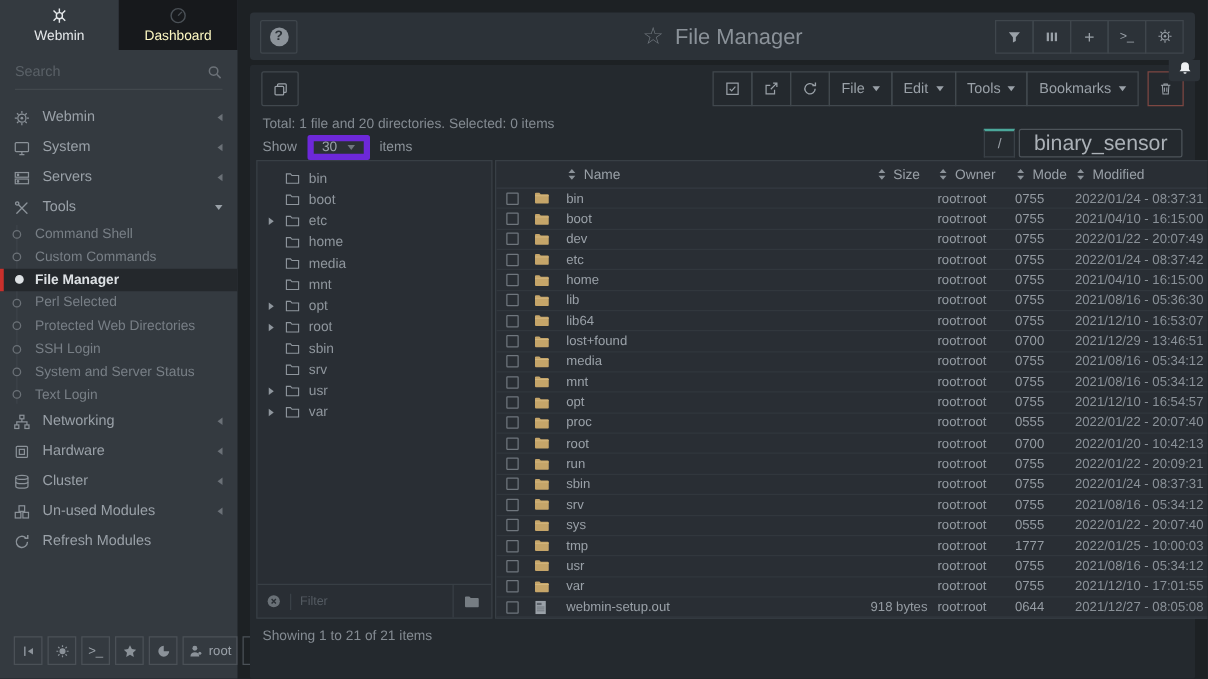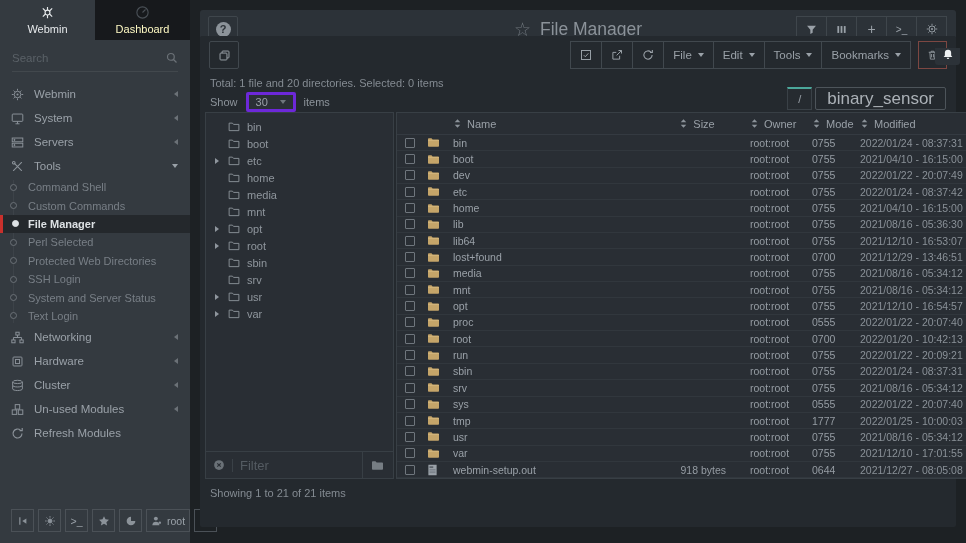--- a/index.html
+++ b/index.html
@@ -41,64 +41,64 @@
   .topbar { position:absolute; left:200px; top:10px; width:756px; height:38px; background:#2c3238; border-radius:3px; display:flex; align-items:center; }
   .help-btn { margin-left:8px; width:30px; height:27px; border:1px solid #3f464c; border-radius:2px; display:flex; align-items:center; justify-content:center; cursor:pointer; }
   .help-circle { width:15px; height:15px; border-radius:50%; background:#8c939a; color:#2c3238; font-size:11px; font-weight:bold; display:flex; align-items:center; justify-content:center; }
   .page-title { position:absolute; left:50%; transform:translateX(-50%); display:flex; align-items:center; gap:9px; color:#8b9299; font-size:17.5px; }
   .title-star { color:#6f767d; font-size:19px; line-height:1; cursor:pointer; }
   .topbar-actions { margin-left:auto; margin-right:9px; display:flex; }
   .top-btn { width:31px; height:27px; border:1px solid #3f464c; margin-left:-1px; background:transparent; color:#9aa1a8; display:flex; align-items:center; justify-content:center; font-size:12px; cursor:pointer; }
   .bell-tab { position:absolute; left:935px; top:48px; width:25px; height:17px; background:#2c3238; border-radius:0 0 3px 3px; display:flex; align-items:flex-start; justify-content:center; z-index:6; cursor:pointer; }
 
   
-  .content { position:absolute; left:200px; top:36px; width:756px; height:491px; background:#24292e; border-radius:2px; }
+  .content { position:absolute; left:200px; top:52px; width:756px; height:491px; background:#24292e; border-radius:2px; }
   .copy-btn { position:absolute; left:9px; top:5px; width:30px; height:28px; border:1px solid #41484e; border-radius:2px; display:flex; align-items:center; justify-content:center; color:#9aa1a8; cursor:pointer; }
 
   .toolbar-right { position:absolute; right:9px; top:5px; display:flex; align-items:center; }
   .tb-btn { height:28px; border:1px solid #41484e; margin-left:-1px; background:transparent; color:#9aa1a8; display:flex; align-items:center; justify-content:center; padding:0 9px; font-size:11.5px; gap:6px; cursor:pointer; }
   .tb-caret { width:0; height:0; border-left:3.5px solid transparent; border-right:3.5px solid transparent; border-top:4px solid #9aa1a8; }
   .trash-btn { margin-left:7px; width:29px; height:28px; border:1px solid #7d4742; background:transparent; color:#9aa1a8; display:flex; align-items:center; justify-content:center; cursor:pointer; }
 
   .summary { position:absolute; left:10px; top:41px; font-size:11px; color:#848b92; }
 
   .show-row { position:absolute; left:10px; top:56px; display:flex; align-items:center; gap:8px; font-size:11px; color:#8d949b; }
-  .per-select { width:50px; height:20px; background:#2b3036; border:3px solid #6d28d9; border-radius:2px; display:flex; align-items:center; padding:0 7px; color:#9aa1a8; cursor:pointer; }
+  .per-select { width:50px; height:20px; background:#2b3036; border:5px solid #6d28d9; border-radius:2px; display:flex; align-items:center; padding:0 7px; color:#9aa1a8; cursor:pointer; }
   .per-select .tb-caret { margin-left:auto; border-top-color:#6f767d; }
 
   .crumbs { position:absolute; right:10px; top:51px; display:flex; gap:3px; }
   .crumb-root { width:25px; height:23px; background:#262b30; border:1px solid #3a4147; border-top:2px solid #4ba79a; color:#9aa1a8; font-size:11px; display:flex; align-items:center; justify-content:center; cursor:pointer; }
   .crumb-cur { height:23px; border:1px solid #4d545a; border-radius:2px; padding:0 11px; color:#abb1b7; font-size:17px; display:flex; align-items:center; cursor:pointer; }
 
   
   .tree-panel { position:absolute; left:5px; top:76px; width:189px; height:367px; background:#292e34; border:1px solid #383f45; display:flex; flex-direction:column; }
   .tree-list { flex:1; padding-top:5px; overflow:hidden; }
   .tree-item { height:17px; display:flex; align-items:center; padding-left:9px; gap:7px; color:#8f969d; font-size:11px; cursor:pointer; }
   .tree-caret { width:6px; height:0; border-top:3.5px solid transparent; border-bottom:3.5px solid transparent; border-left:4.5px solid #8f969d; visibility:hidden; }
   .tree-caret.on { visibility:visible; }
   .tree-filter { height:27px; border-top:1px solid #383f45; display:flex; align-items:center; padding:0 7px; gap:7px; }
   .filter-divider { width:1px; height:13px; background:#3a4147; }
-  .filter-input { flex:1; background:transparent; border:none; outline:none; color:#9aa1a8; font-size:13px; font-family:inherit; min-width:10px; }
+  .filter-input { flex:1; background:transparent; border:none; outline:none; color:#9aa1a8; font-size:10px; font-family:inherit; min-width:10px; }
   .filter-input::placeholder { color:#545b62; }
   .filter-folder { border-left:1px solid #383f45; padding:0 2px 0 8px; height:100%; display:flex; align-items:center; color:#767d83; cursor:pointer; }
 
   
   .table-panel { position:absolute; left:196px; top:76px; width:611px; height:367px; background:#292e34; border:1px solid #383f45; overflow:hidden; }
   .tgrid { display:grid; grid-template-columns:26px 30px 1fr 92px 62px 48px 146px; align-items:center; }
   .thead { height:22px; color:#99a0a7; font-size:11px; border-bottom:1px solid #343a41; }
   .hcell { display:flex; align-items:center; gap:5px; }
-  .hcell.right { justify-content:center; padding-right:14px; }
+  .hcell.right { justify-content:flex-end; padding-right:14px; }
   .sort-ic { color:#8b9299; }
   .trow { height:16.35px; font-size:10.5px; color:#959ca3; border-bottom:1px solid #31373d; cursor:pointer; }
   .cb { width:10px; height:10px; border:1px solid #6f767d; border-radius:1px; margin-left:8px; cursor:pointer; }
   .ficon { margin-left:4px; }
   .icon-file { display:none; }
   .trow.file .icon-file { display:block; }
   .c-name { color:#9aa1a8; }
-  .c-size { text-align:right; padding-right:24px; }
+  .c-size { text-align:right; padding-right:8px; }
   .c-mod { color:#8a9198; }
 
   .showing { position:absolute; left:10px; top:451px; font-size:11px; color:#848b92; }
 </style>
 </head>
 <body>
 
 <div class="sidebar">
   <div class="tabs">
     <div class="tab tab-webmin">

